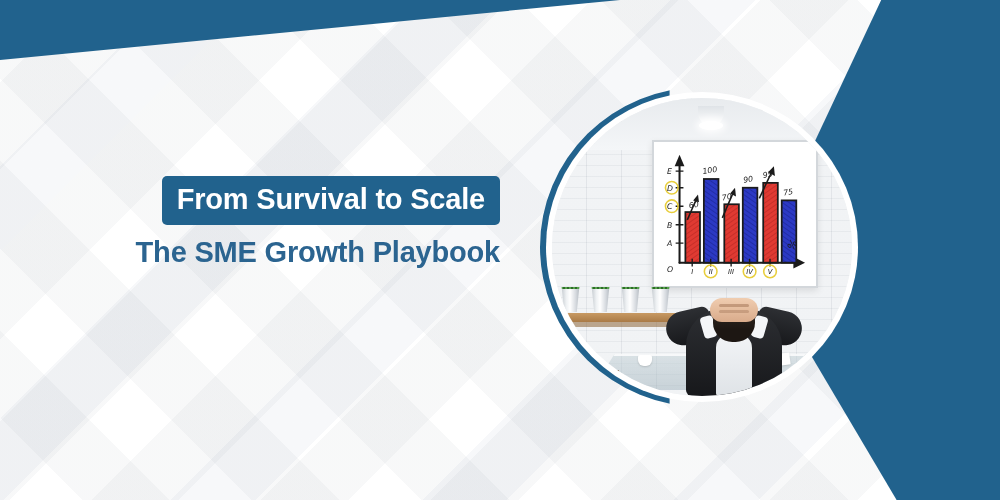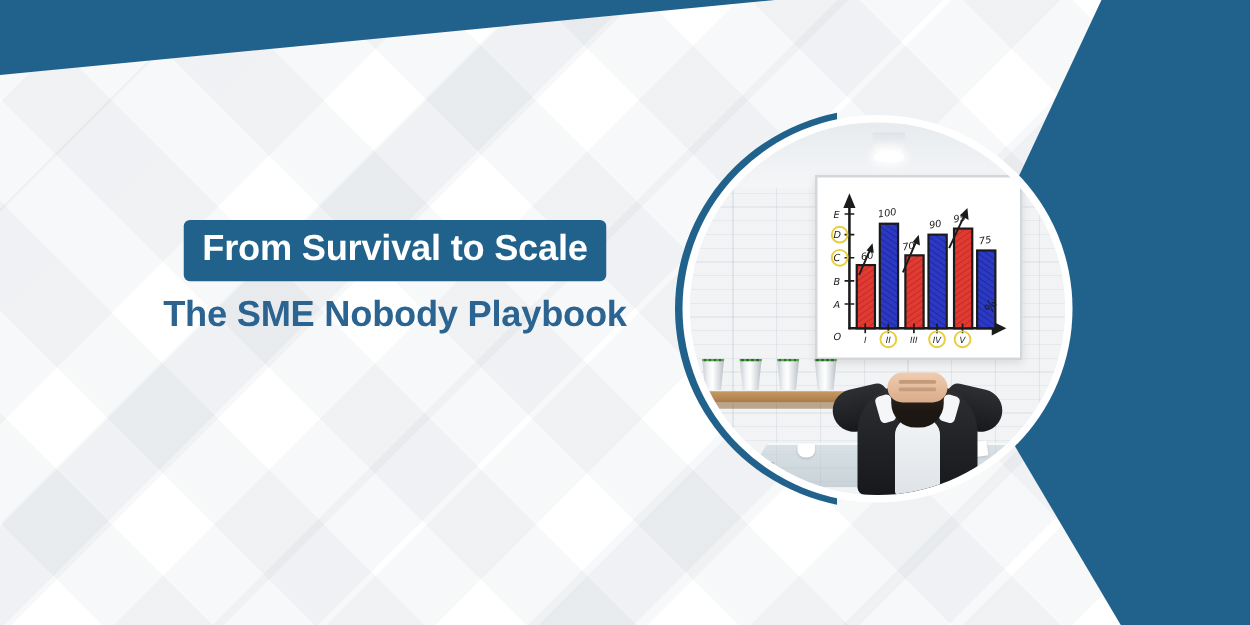--- a/index.html
+++ b/index.html
@@ -63,24 +63,24 @@
     position: absolute;
     top: 0; right: 0;
     width: 220px; height: 500px;
     background: var(--brand, #21628D);
     clip-path: polygon(46% 0, 100% 0, 100% 100%, 53% 100%, 14% 71%, 14% 30%);
   }
 
   
   .headline {
     position: absolute;
-    left: 116px;
+    left: 100px;
     top: 176px;
     width: 400px;
-    text-align: center;
+    text-align: right;
   }
   .headline-line1 {
     display: inline-block;
     background: var(--brand, #21628D);
     color: #ffffff;
     font-size: 29px;
     font-weight: 700;
     letter-spacing: -0.2px;
     line-height: 1.0;
     padding: 9px 15px 11px 15px;
@@ -281,21 +281,21 @@
 <div id="banner" style="background: rgb(255, 255, 255);">
 
   <div class="bg-pattern"></div>
   <div class="bg-pattern2"></div>
 
   <div class="shape-top-left"></div>
   <div class="shape-right"></div>
 
   <div class="headline">
     <span class="headline-line1">From Survival to Scale</span>
-    <span class="headline-line2">The SME Nobody Playbook</span>
+    <span class="headline-line2">The SME Growth Playbook</span>
   </div>
 
   <div class="photo-wrap">
     <div class="photo-ring"></div>
 
     <div class="photo">
       <div class="wall"></div>
       <div class="ceiling"></div>
       <div class="ceiling-lamp"></div>
 

